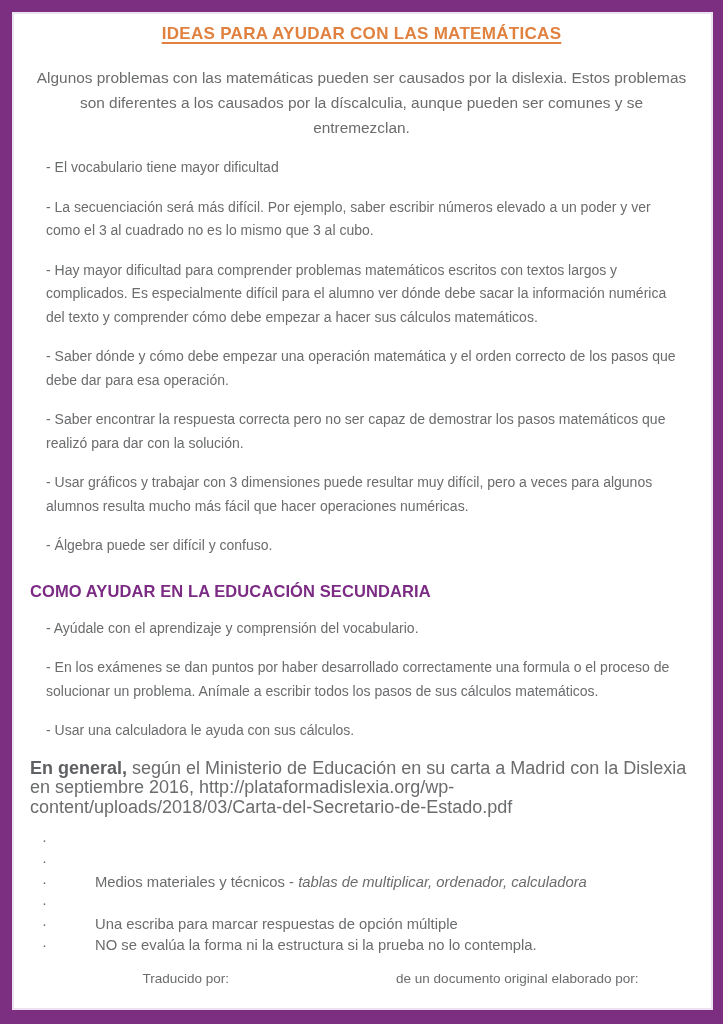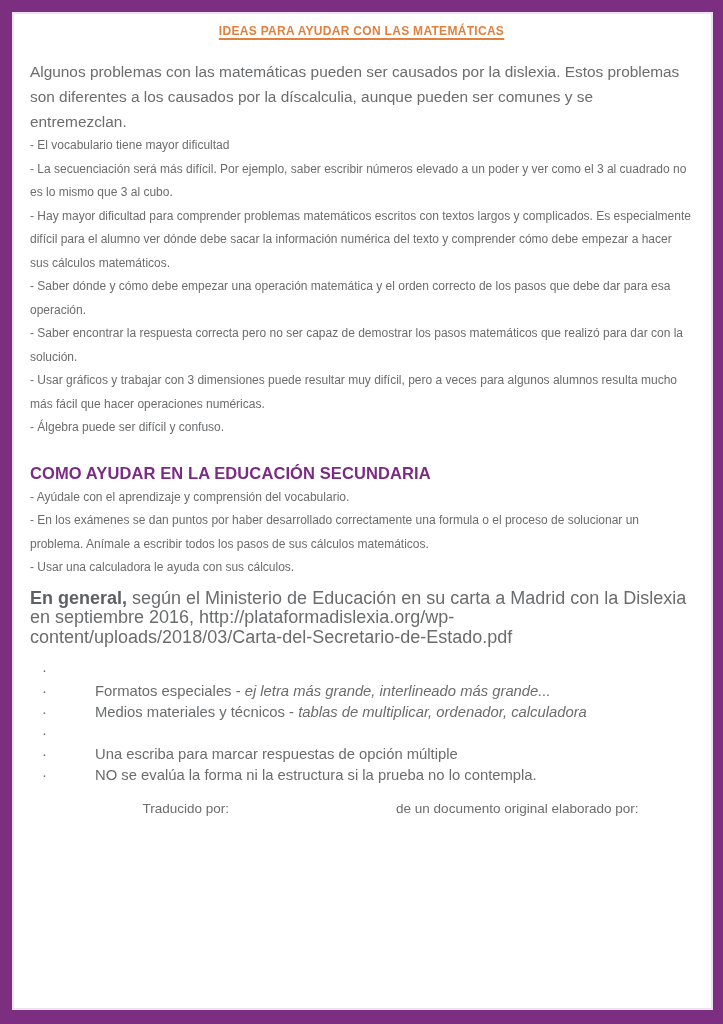--- a/index.html
+++ b/index.html
@@ -14,43 +14,44 @@
     box-shadow: inset 0 0 0 2px #ece2f0;
     padding:8px 20px 0 18px;
     overflow:hidden;
     font-family:"Liberation Sans", sans-serif;
     color:#6b6c6e;
   }
   .title {
     margin:4px 0 0;
     text-align:center;
     color:#e0813f;
-    font-size:12px;
+    font-size:17px;
     font-weight:bold;
     letter-spacing:.3px;
     text-decoration:underline;
     text-decoration-thickness:2px;
     text-underline-offset:3px;
   }
   .intro {
     margin:21px 0 0;
     font-size:15.4px;
     line-height:25px;
+    text-align:center;
   }
   .sec-heading {
     margin:24px 0 3px;
     color:#7c2b84;
     font-size:16.5px;
     font-weight:bold;
     letter-spacing:.1px;
   }
   .sec-heading.tight { margin-top:21px; }
   .plist p {
-    margin:0;
-    font-size:12px;
+    margin:16px;
+    font-size:14px;
     line-height:23.5px;
   }
   .lead {
     margin:9px 0 0;
     font-size:18px;
     line-height:19.5px;
     word-break:break-word;
   }
   .lead b { color:#5f6063; }
   .bullets { margin-top:13px; }
@@ -104,21 +105,20 @@
 
 
   <p class="lead"><b>En general,</b><span> según el Ministerio de Educación en su carta a Madrid con la Dislexia en septiembre 2016, http://plataformadislexia.org/wp-content/uploads/2018/03/Carta-del-Secretario-de-Estado.pdf</span></p>
 
   <div class="bullets">
     <div class="brow">
       <span class="bdot">·</span>
     </div>
     <div class="brow">
       <span class="bdot">·</span>
-      <span class="btext"><span>Formatos especiales - </span><em>ej letra más grande, interlineado más grande...</em></span>
     </div>
     <div class="brow">
       <span class="bdot">·</span>
       <span class="btext"><span>Medios materiales y técnicos - </span><em>tablas de multiplicar, ordenador, calculadora</em></span>
     </div>
     <div class="brow">
       <span class="bdot">·</span>
     </div>
     <div class="brow">
       <span class="bdot">·</span>

